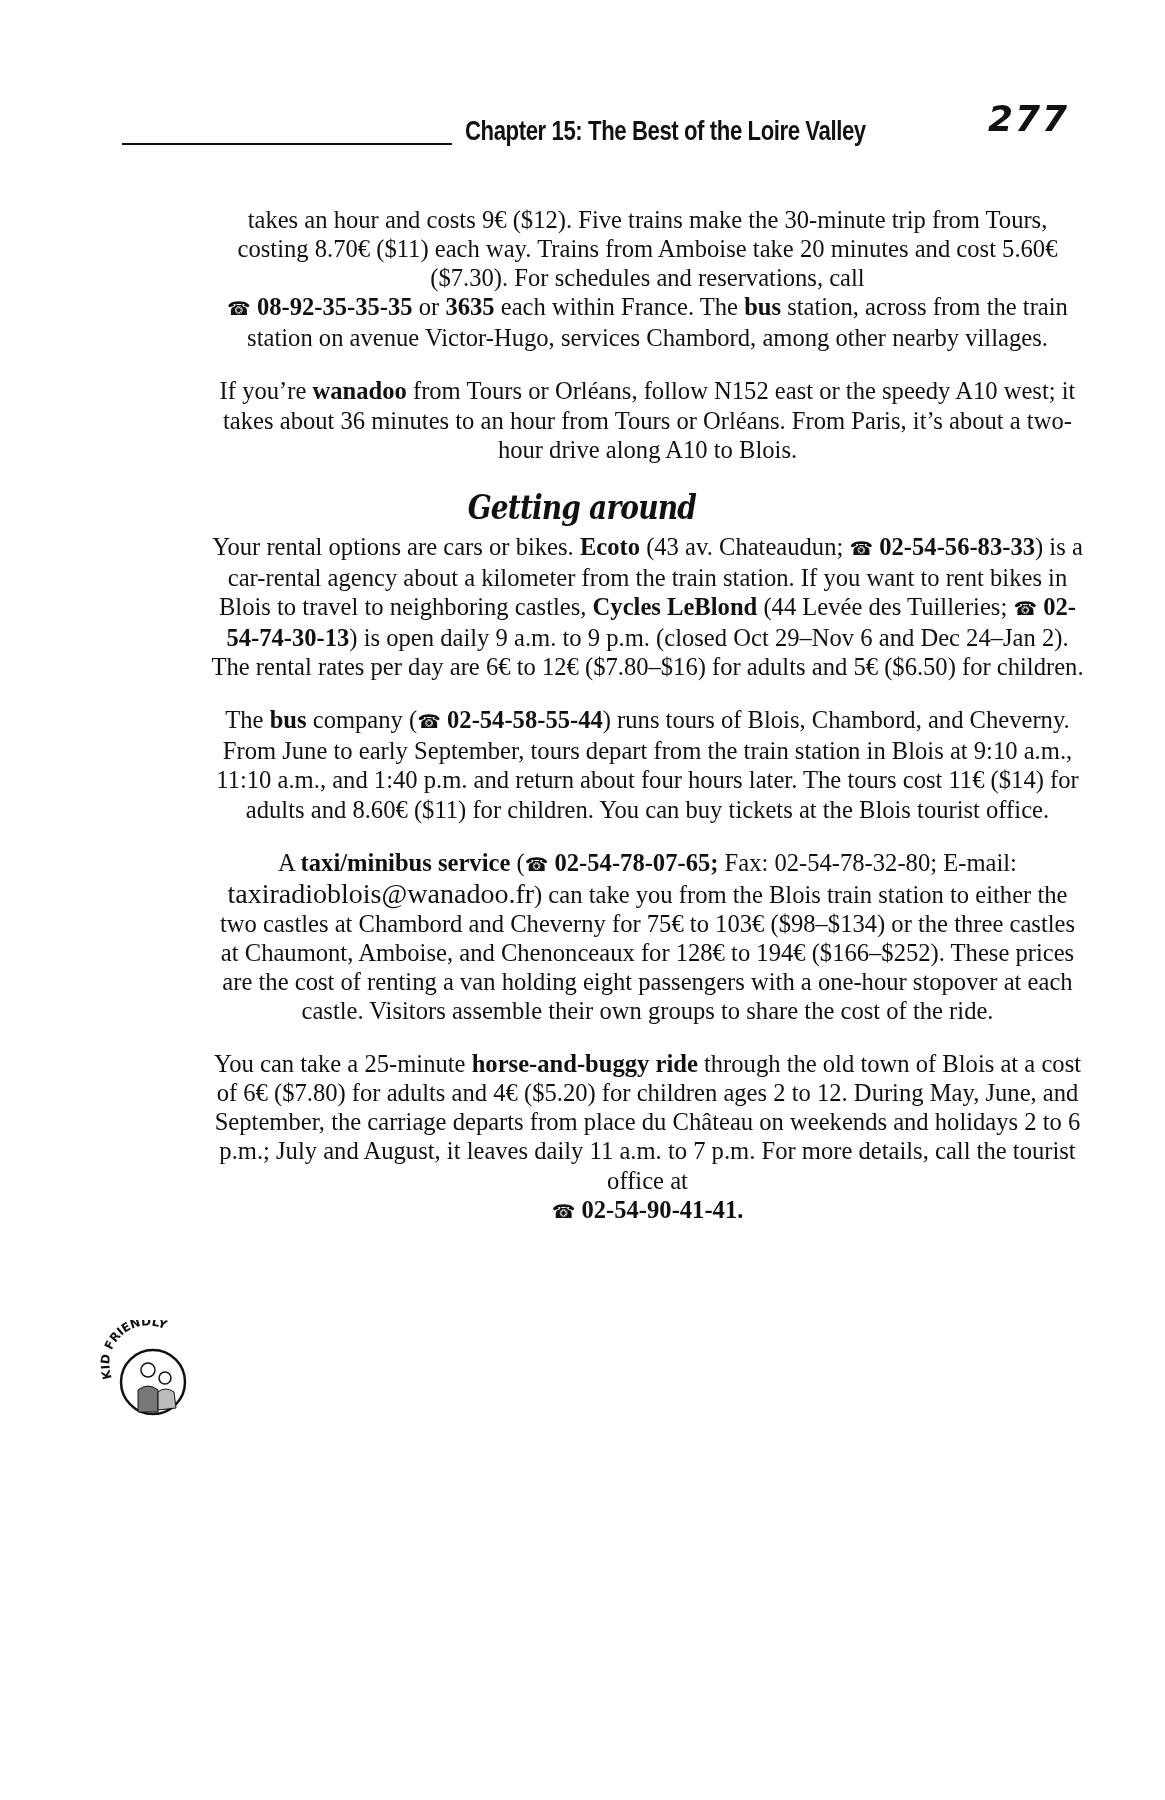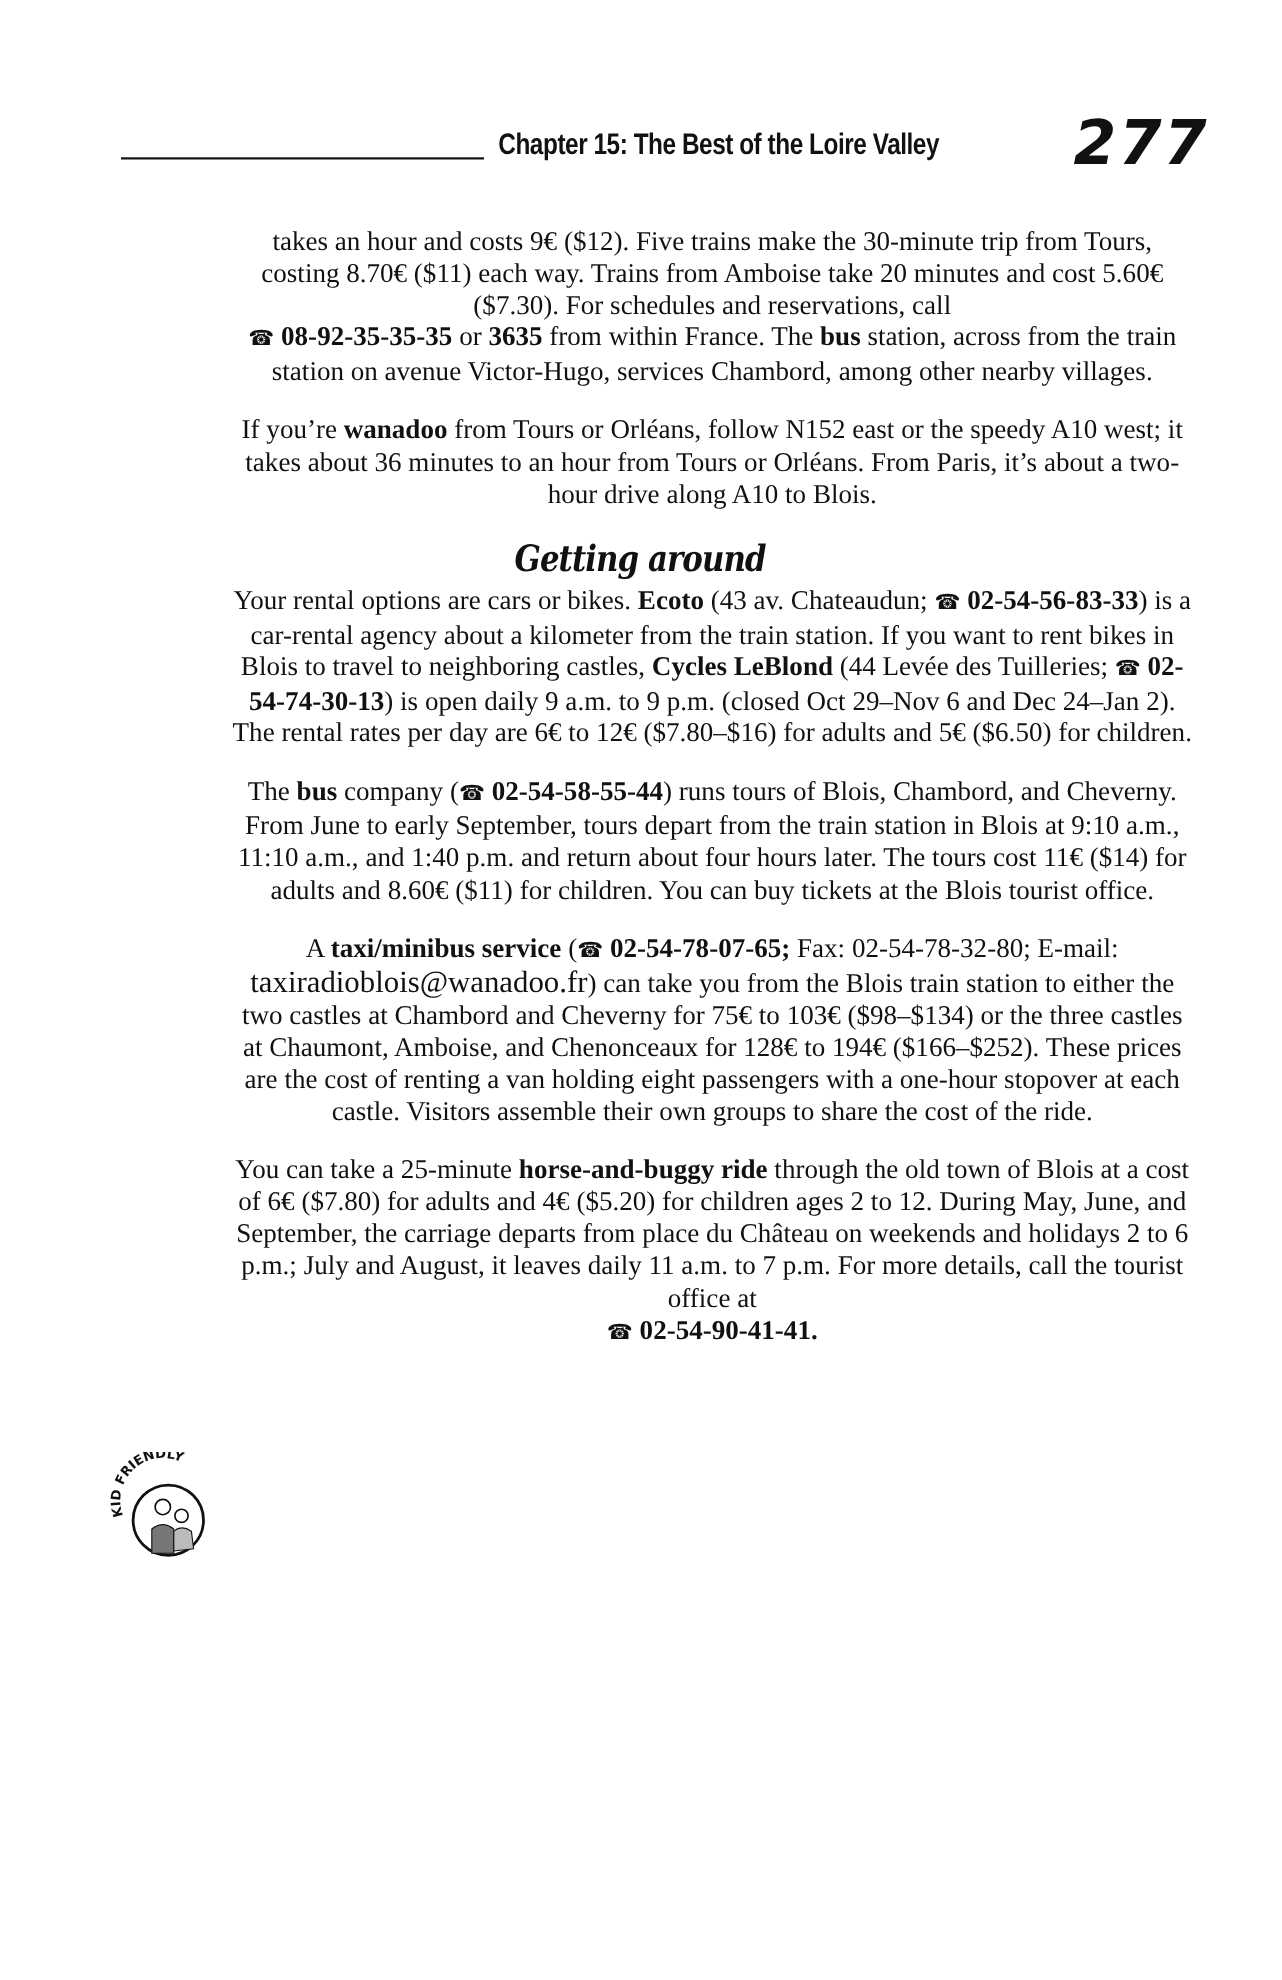--- a/index.html
+++ b/index.html
@@ -1,20 +1,20 @@
 <!DOCTYPE html>
 <html><head>
 <meta charset="utf-8">
 <style>
   html, body { margin: 0; padding: 0; background: #ffffff; }
   body { width: 1165px; height: 1800px; position: relative; overflow: hidden; color: #111; }
-  .header { position: absolute; left: 110px; top: 100px; width: 960px; height: 60px; }
+  .header { position: absolute; left: 122px; top: 100px; width: 960px; height: 60px; }
   .header-rule { position: absolute; left: 0; top: 43px; width: 330px; height: 2px; background: #111; }
   .header-title { position: absolute; left: 343px; top: 16px; font-family: "Liberation Sans", sans-serif; font-weight: bold; font-size: 27px; letter-spacing: -0.5px; transform: scaleX(0.82); transform-origin: left center; white-space: nowrap; }
-  .page-number { position: absolute; left: 866px; top: -2px; font-family: "DejaVu Sans", sans-serif; font-weight: bold; font-style: italic; font-size: 56px; letter-spacing: 2px; }
+  .page-number { position: absolute; left: 866px; top: -2px; font-family: "DejaVu Sans", sans-serif; font-weight: bold; font-style: italic; font-size: 36px; letter-spacing: 2px; }
   .content { position: absolute; left: 210px; top: 205px; width: 875px; font-family: "Liberation Serif", serif; font-size: 24.6px; line-height: 29.1px; text-align: center; }
   .content p { margin: 0 0 24px 0; }
   .content b { font-weight: bold; margin-top: 16px; }
   .mono { font-family: Liberation Serif, serif; font-size: 28px; }
   .phone { font-family: "DejaVu Sans", sans-serif; font-size: 19px; font-weight: bold; }
   h2.section { font-family: "DejaVu Serif", serif; font-style: italic; font-weight: bold; font-size: 33px; margin: 14px 0 4px 0; letter-spacing: -1px; transform: scaleX(0.85); transform-origin: left; line-height: 40px; }
   .icon-kid { position: absolute; left: 98px; top: 1320px; width: 100px; height: 100px; }
   .icon-kid svg { width: 100px; height: 100px; }
 </style>
 </head>
@@ -23,21 +23,21 @@
 <div class="header">
   <div class="header-rule"></div>
   <div class="header-title">Chapter 15: The Best of the Loire Valley</div>
   <div class="page-number">277</div>
 </div>
 
 <div class="content">
   <p>
     <span>takes an hour and costs 9€ ($12). Five trains make the 30-minute trip from Tours, costing 8.70€ ($11) each way. Trains from Amboise take 20 minutes and cost 5.60€ ($7.30). For schedules and reservations, call </span><br>
     <span class="phone">☎</span>
-    <b>08-92-35-35-35</b><span> or </span><b>3635</b><span> from within France. The </span><b>bus</b><span> station, across from the train station on avenue Victor-Hugo, services Chambord, among other nearby villages.</span>
+    <b>08-92-35-35-35</b><span> or </span><b>3635</b><span> each within France. The </span><b>bus</b><span> station, across from the train station on avenue Victor-Hugo, services Chambord, among other nearby villages.</span>
   </p>
 
   <p>
     <span>If you’re </span><b>wanadoo</b><span> from Tours or Orléans, follow N152 east or the speedy A10 west; it takes about 36 minutes to an hour from Tours or Orléans. From Paris, it’s about a two-hour drive along A10 to Blois.</span>
   </p>
 
   <h2 class="section">Getting around</h2>
 
 
   <p>

